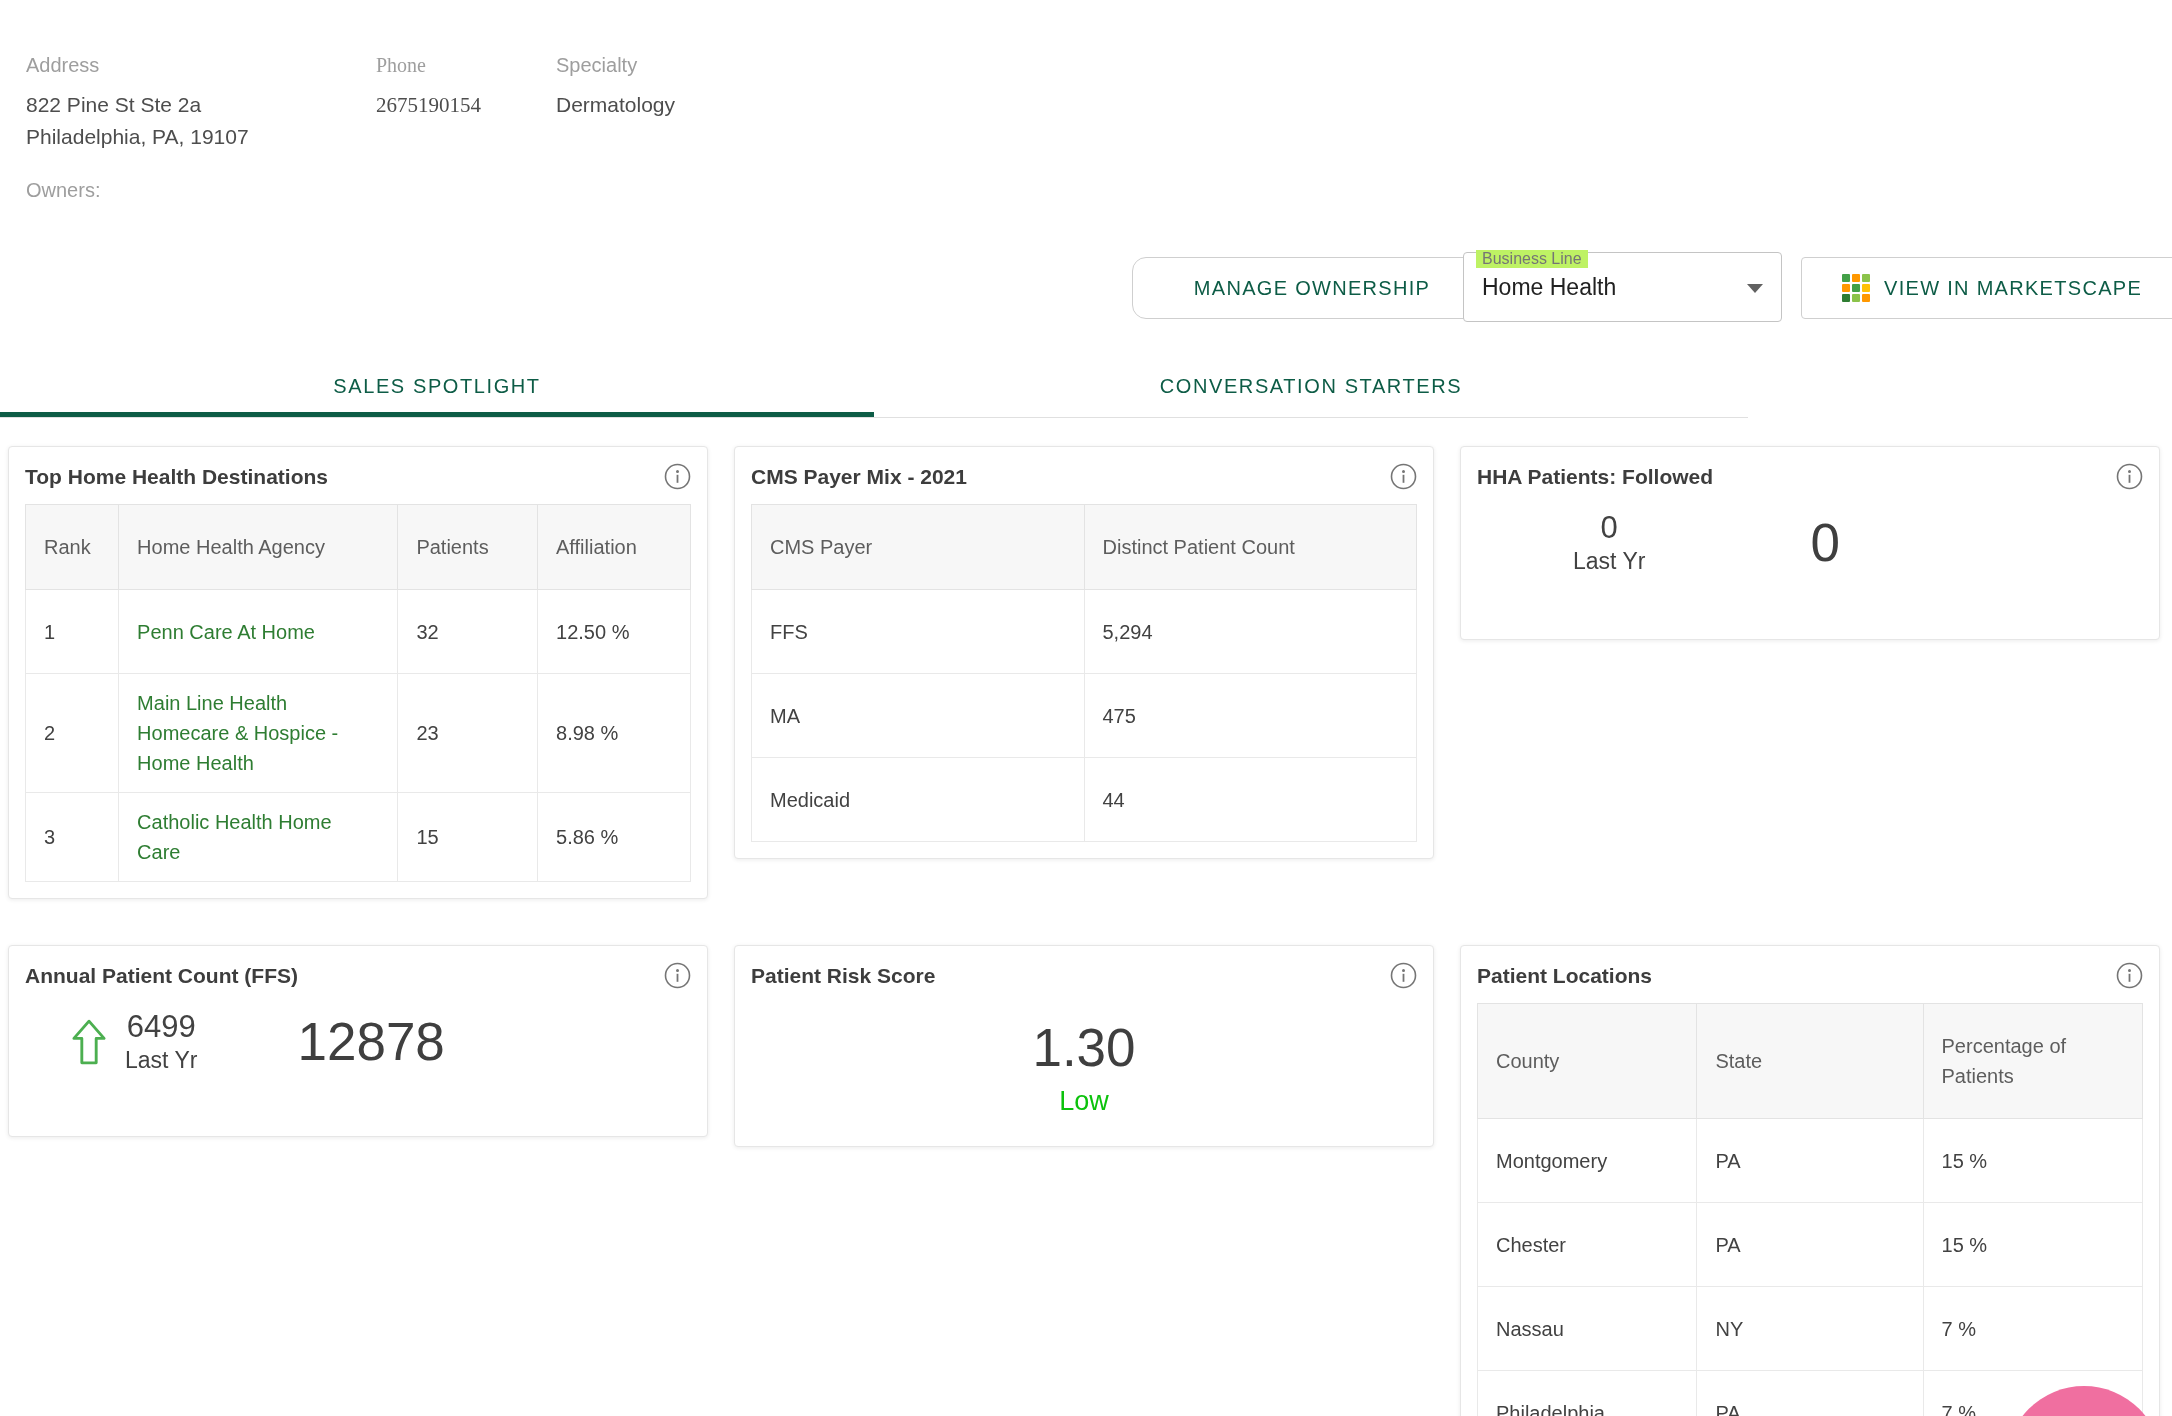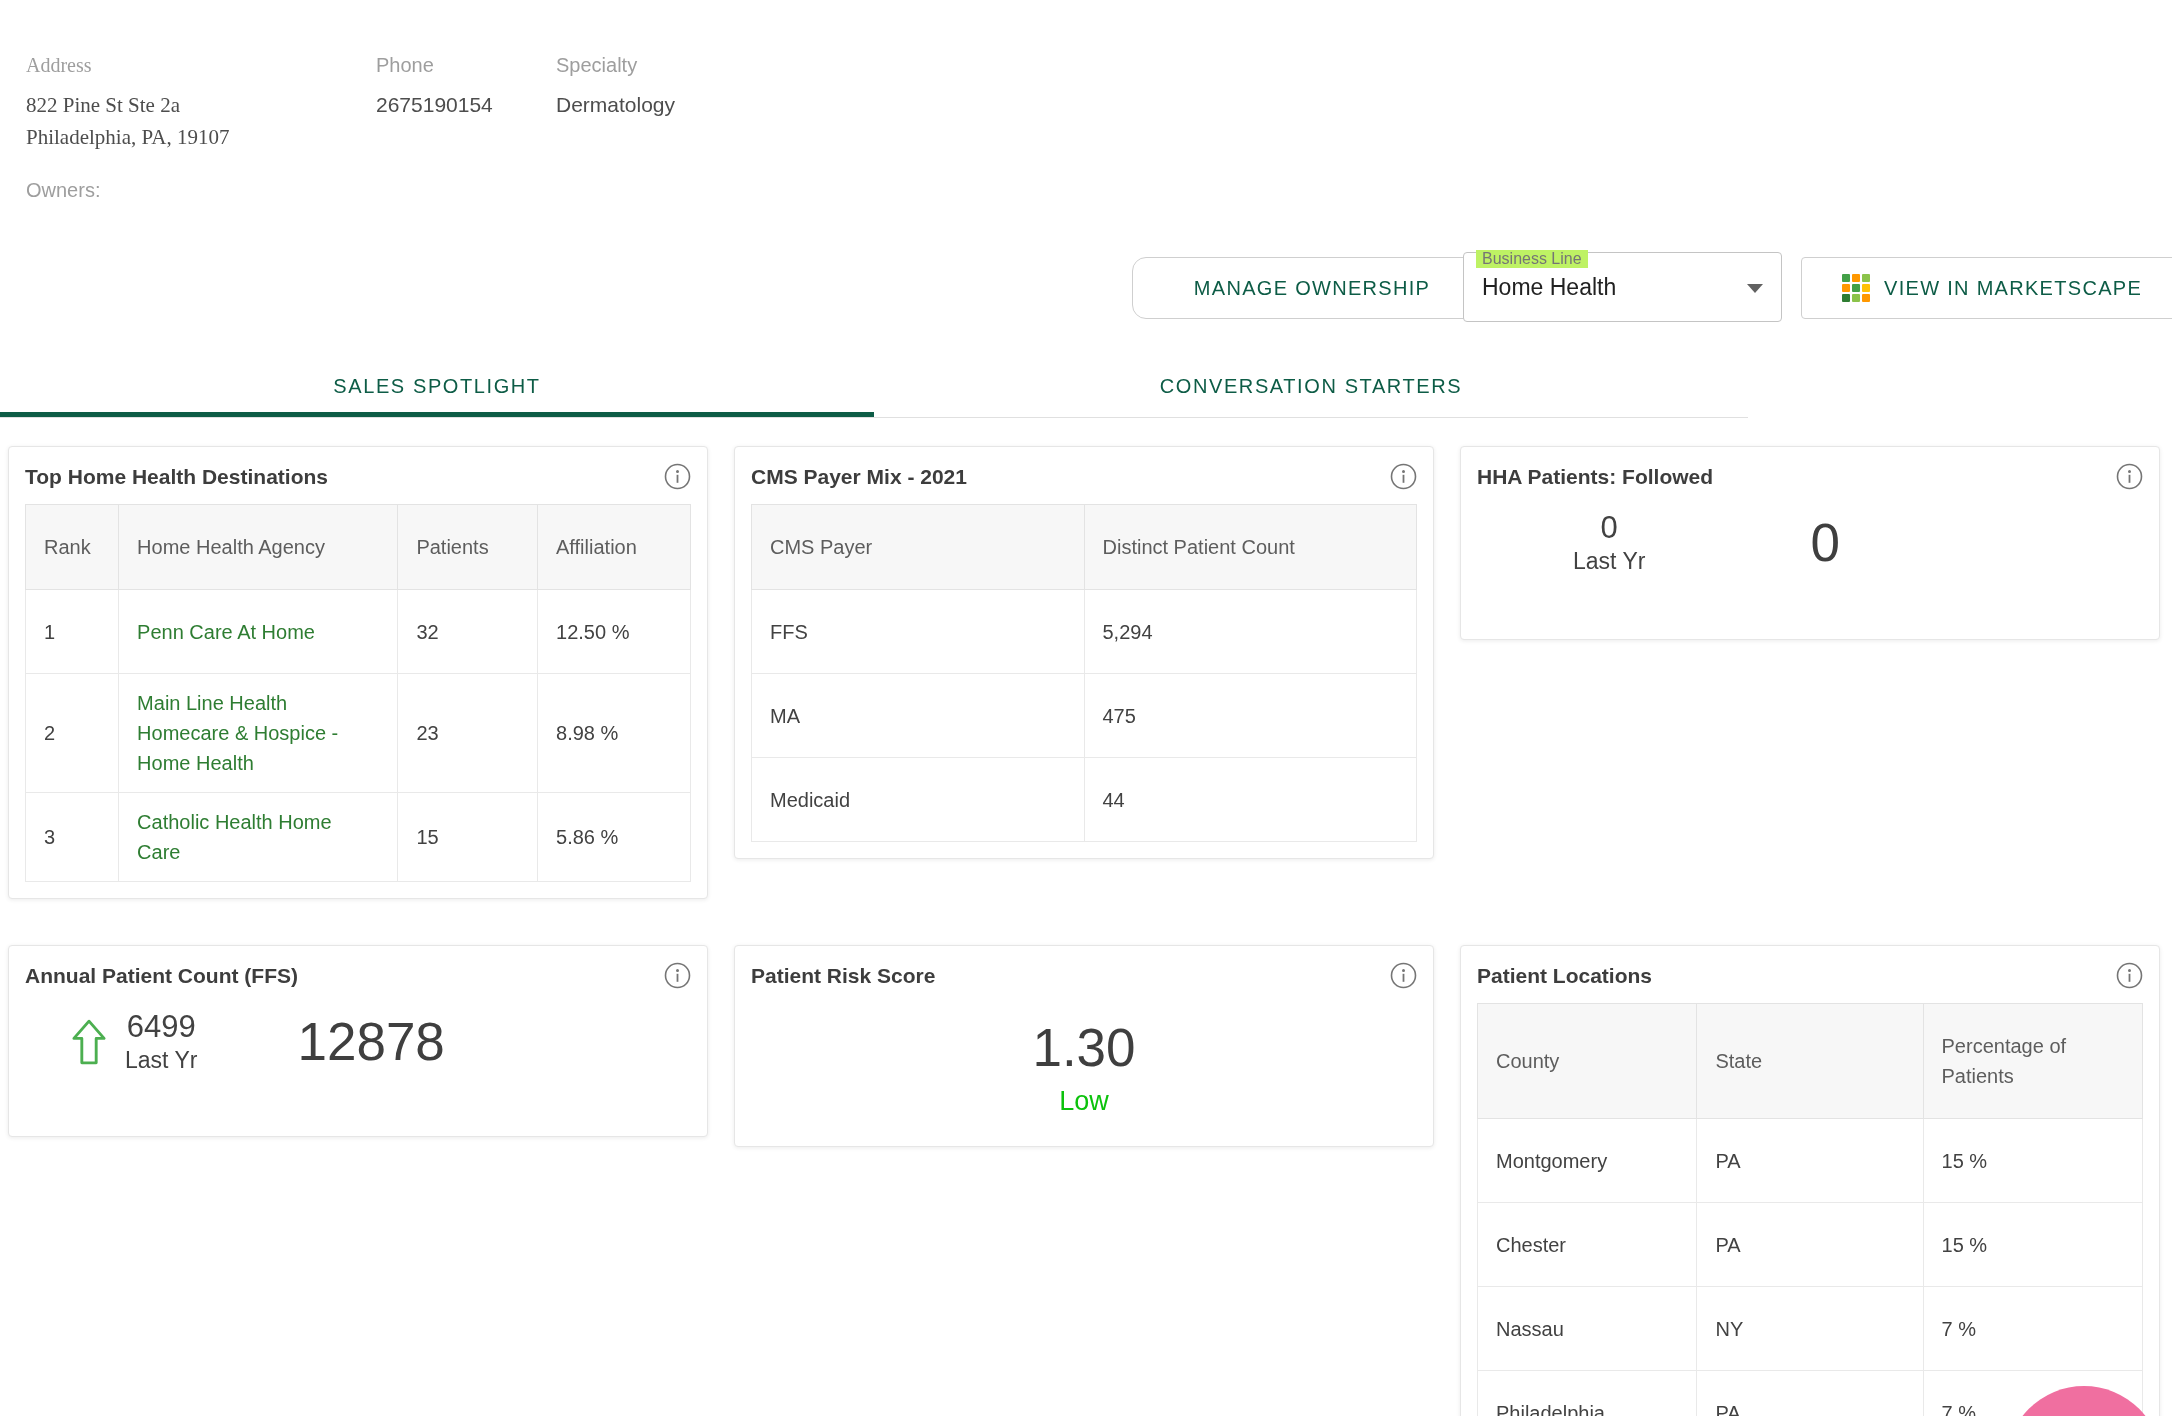--- a/index.html
+++ b/index.html
@@ -12,22 +12,22 @@
   }
   
   .hdr{ position:absolute; top:0; left:0; width:2172px; padding:26px 26px 0 26px; }
   .name-row{ display:flex; align-items:center; gap:14px; height:34px; }
   .name-row .person-ic{ width:34px; height:34px; flex:0 0 auto; }
   .prov-name{ font-size:23px; font-weight:bold; color:#37474f; }
   .prov-npi{ font-size:22px; color:#9e9e9e; }
   .contact-row{ display:flex; margin-top:28px; }
   .c-field .lbl{ font-size:20px; color:#9e9e9e; margin-bottom:12px; }
   .c-field .val{ font-size:21px; color:#4d4d4d; line-height:32px; }
-  .c-addr{ width:350px;font-family:Liberation Serif, serif; }
-  .c-phone{ width:180px; }
+  .c-addr{ width:350px; }
+  .c-phone{ width:180px;font-family:Liberation Serif, serif; }
   .owners{ margin-top:26px; font-size:20px; color:#9e9e9e; }
 
   
   .btn{
     position:absolute; height:62px; background:#fff;
     border:1px solid #cfcfcf; border-radius:4px;
     display:flex; align-items:center; justify-content:center; gap:14px;
     font-size:20px; letter-spacing:1.3px; color:#0d5c46; cursor:pointer;
     white-space:nowrap;
   }

